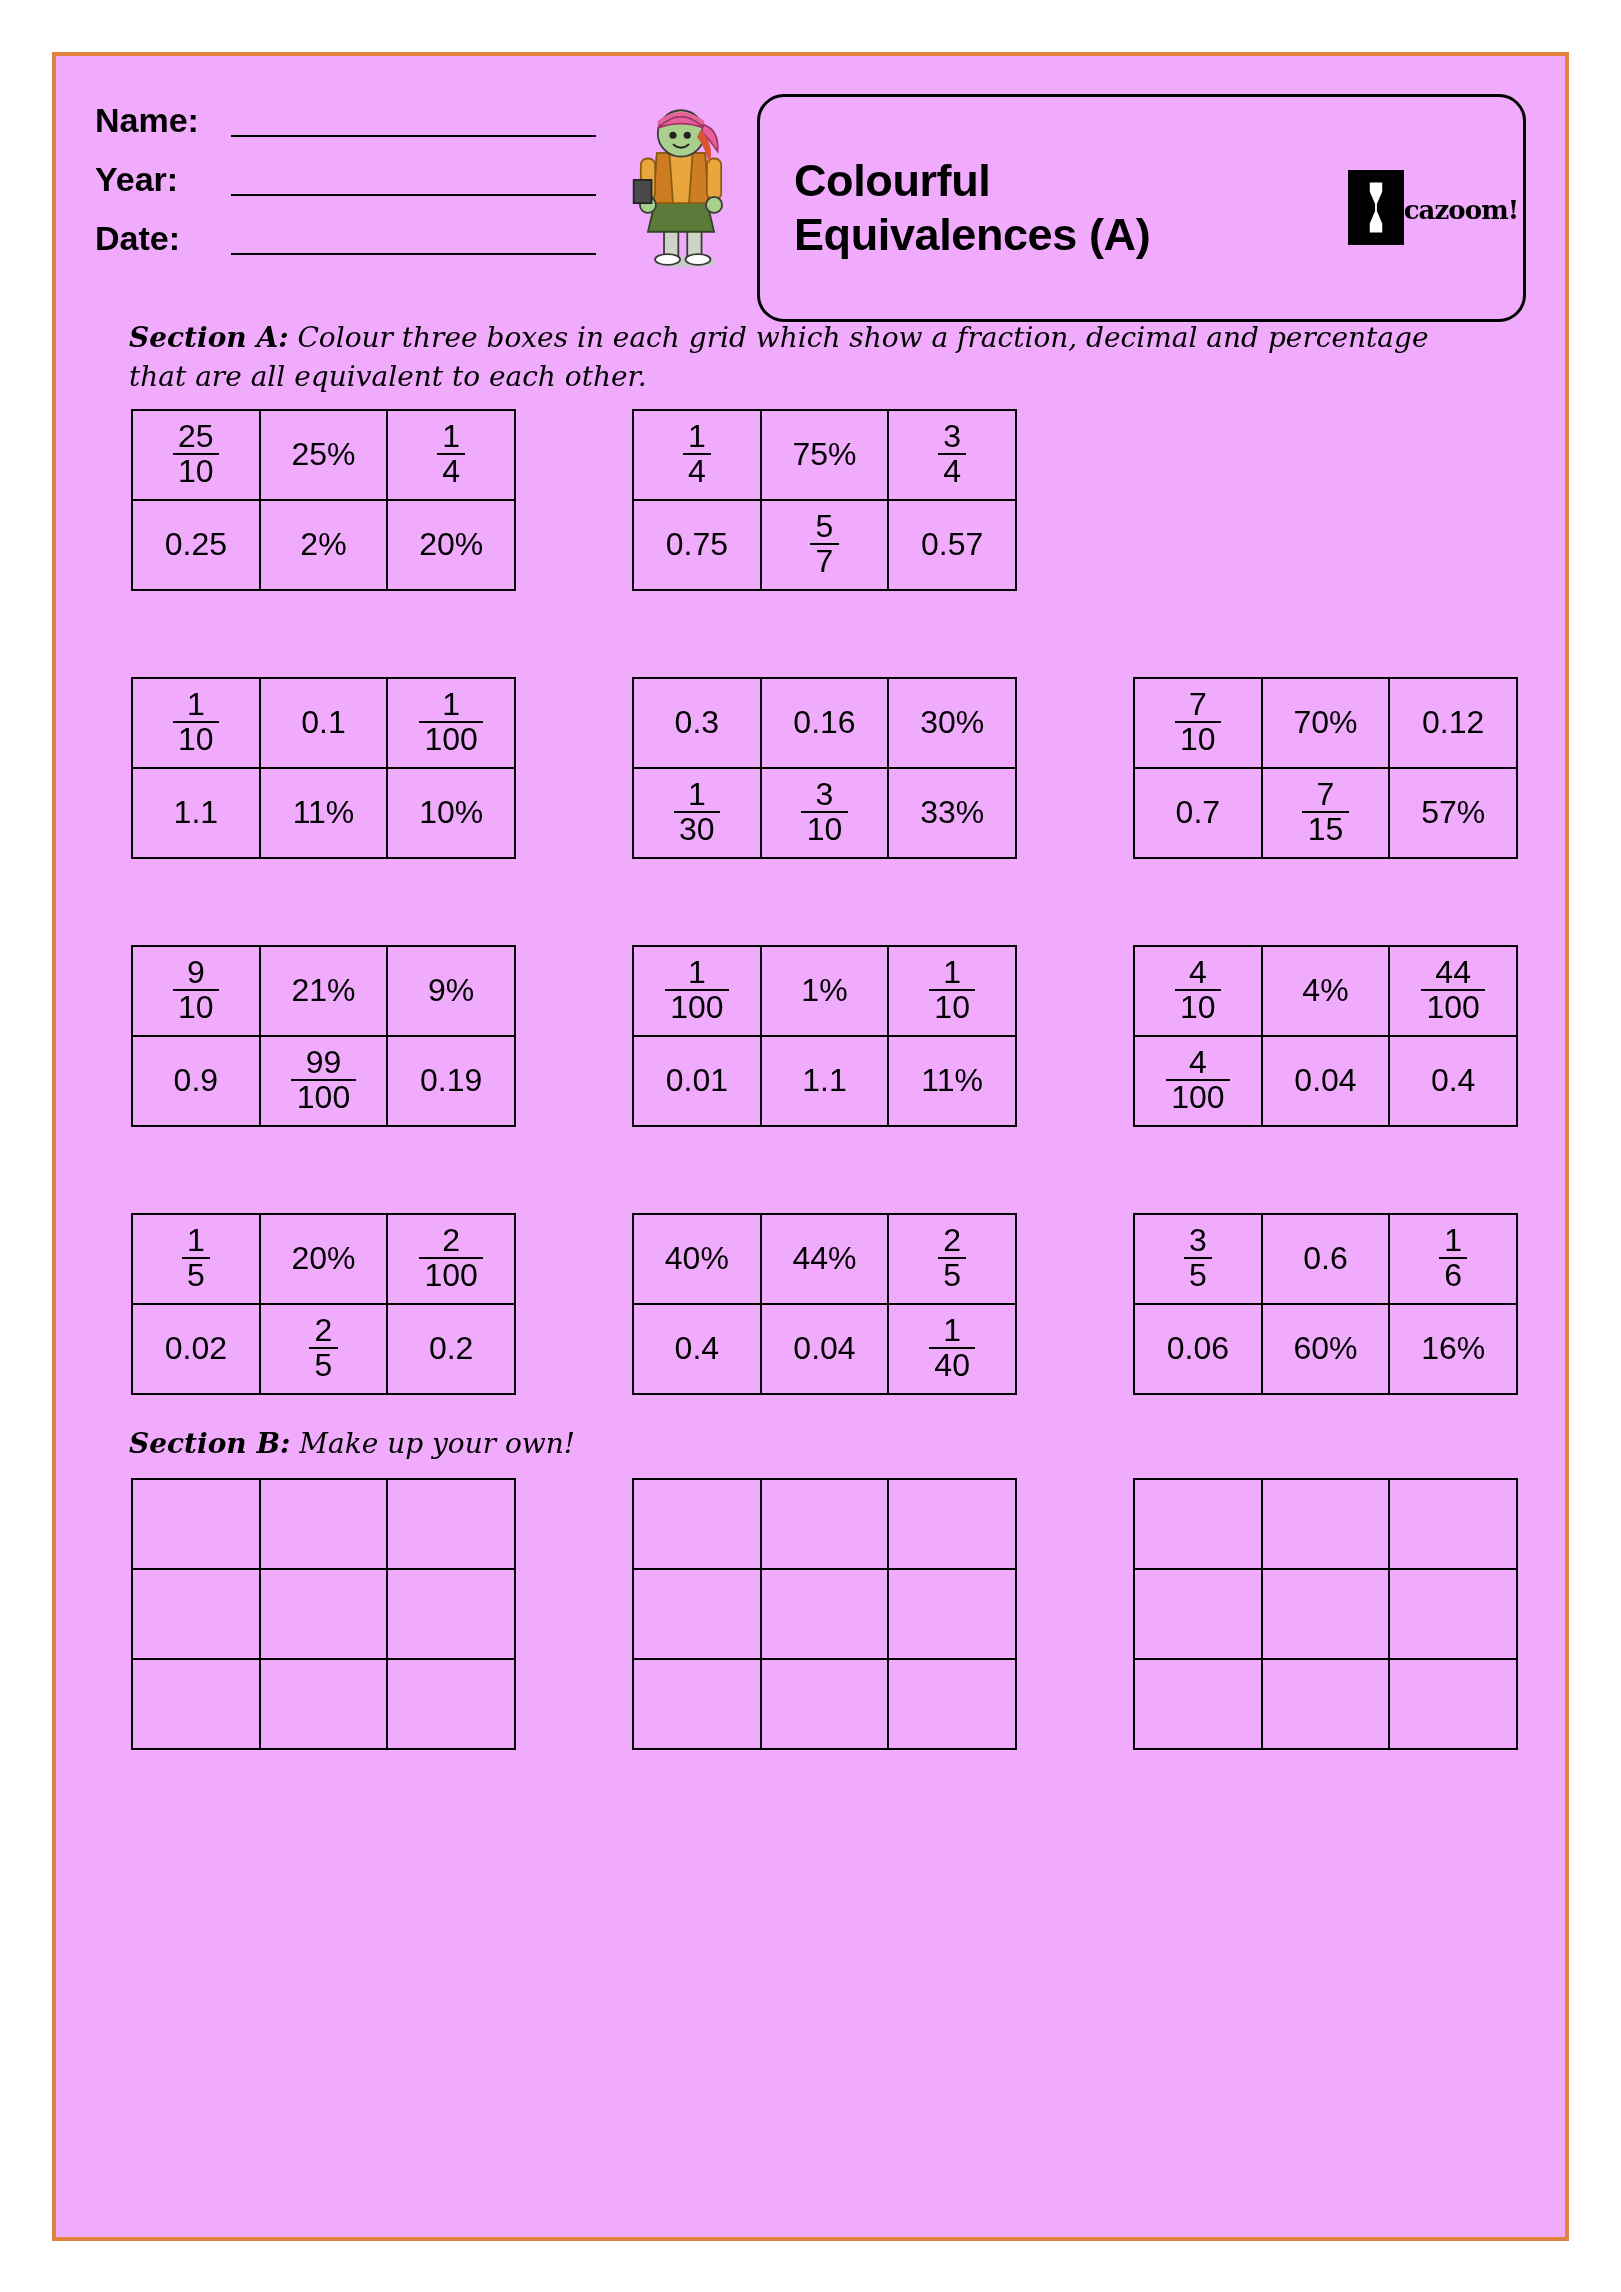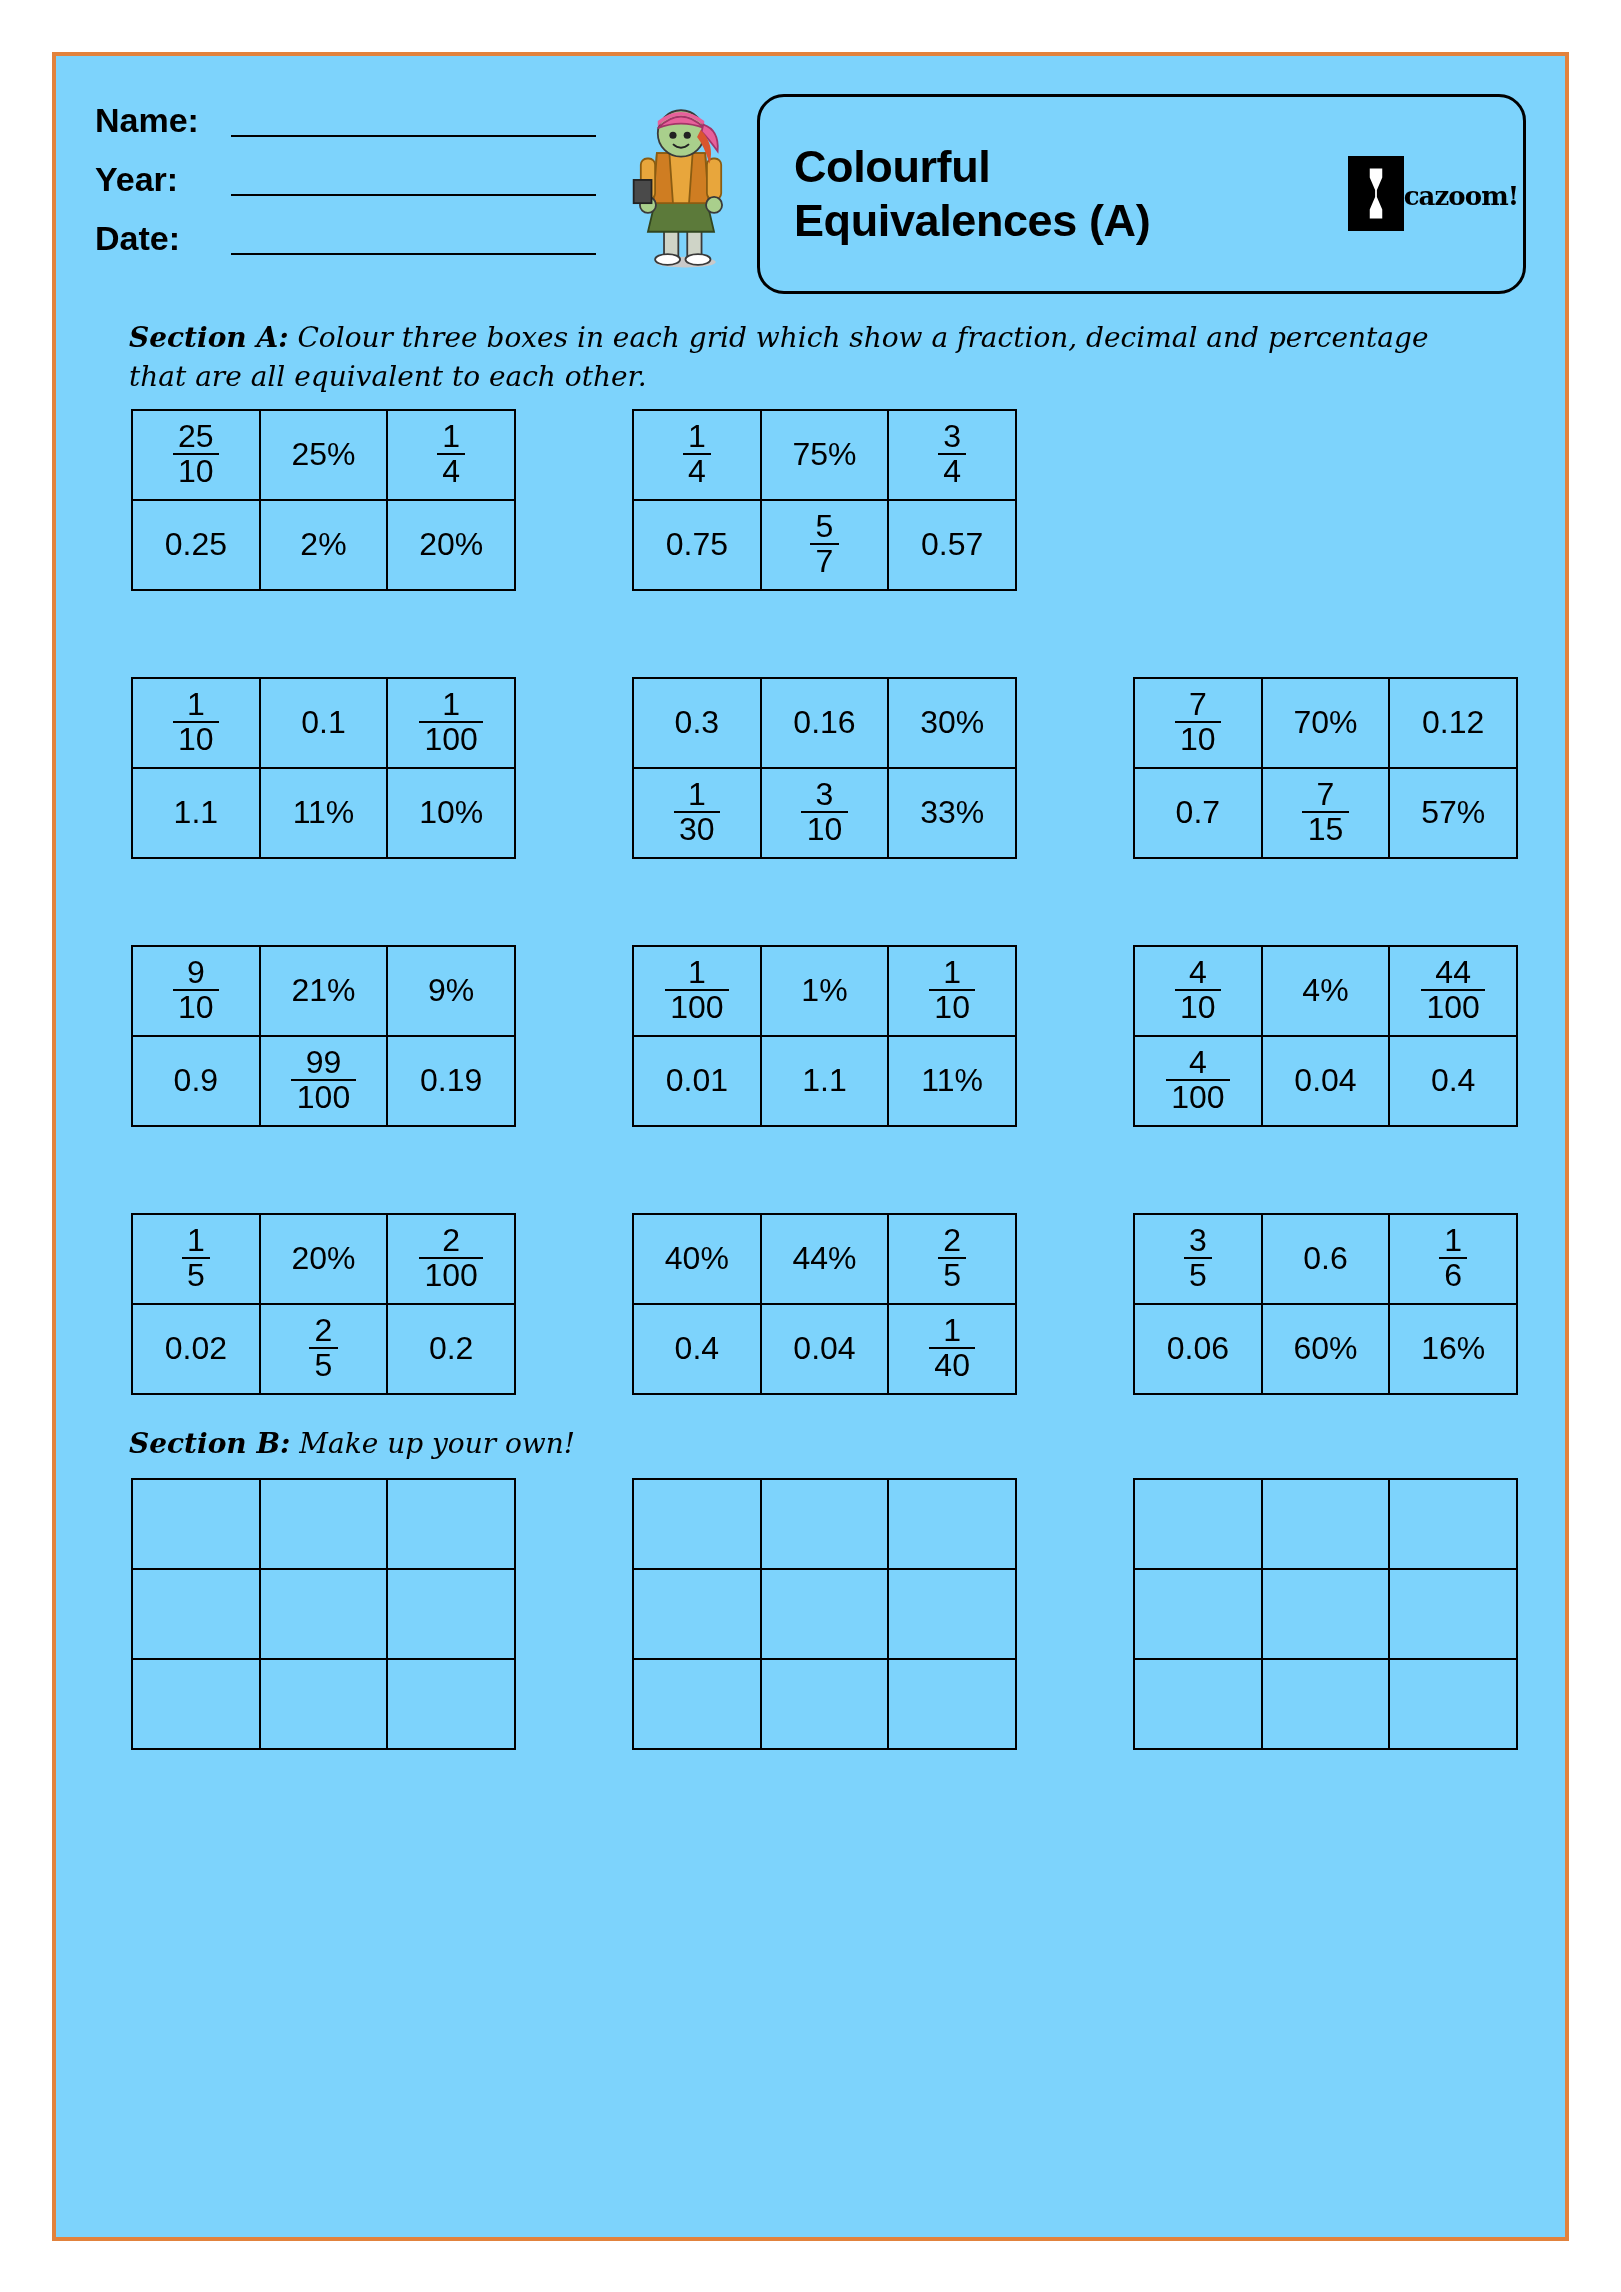--- a/index.html
+++ b/index.html
@@ -15,21 +15,21 @@
     overflow: hidden;
   }
   .page {
     position: absolute;
     left: 52px;
     top: 52px;
     width: 1517px;
     height: 2189px;
     border: 4.5px solid #e2823c;
     box-sizing: border-box;
-    background: #7dd3fc;
+    background: #f0abfc;
   }
   .inner {
     position: absolute;
     left: 0; top: 0; right: 0; bottom: 0;
     padding: 25px 39px;
   }
 
   
   .header {
     display: flex;
@@ -64,21 +64,21 @@
     width: 134px;
     height: 179px;
     position: relative;
     margin-top: 12.5px;
   }
 
   .title-box {
     flex: 1;
     margin-left: 9px;
     margin-top: 12.5px;
-    height: 200px;
+    height: 228px;
     border: 3.6px solid #000;
     border-radius: 27px;
     display: flex;
     align-items: center;
     justify-content: space-between;
     padding: 0 23px 0 34px;
     box-sizing: border-box;
   }
   .title-text {
     font-size: 45px;

